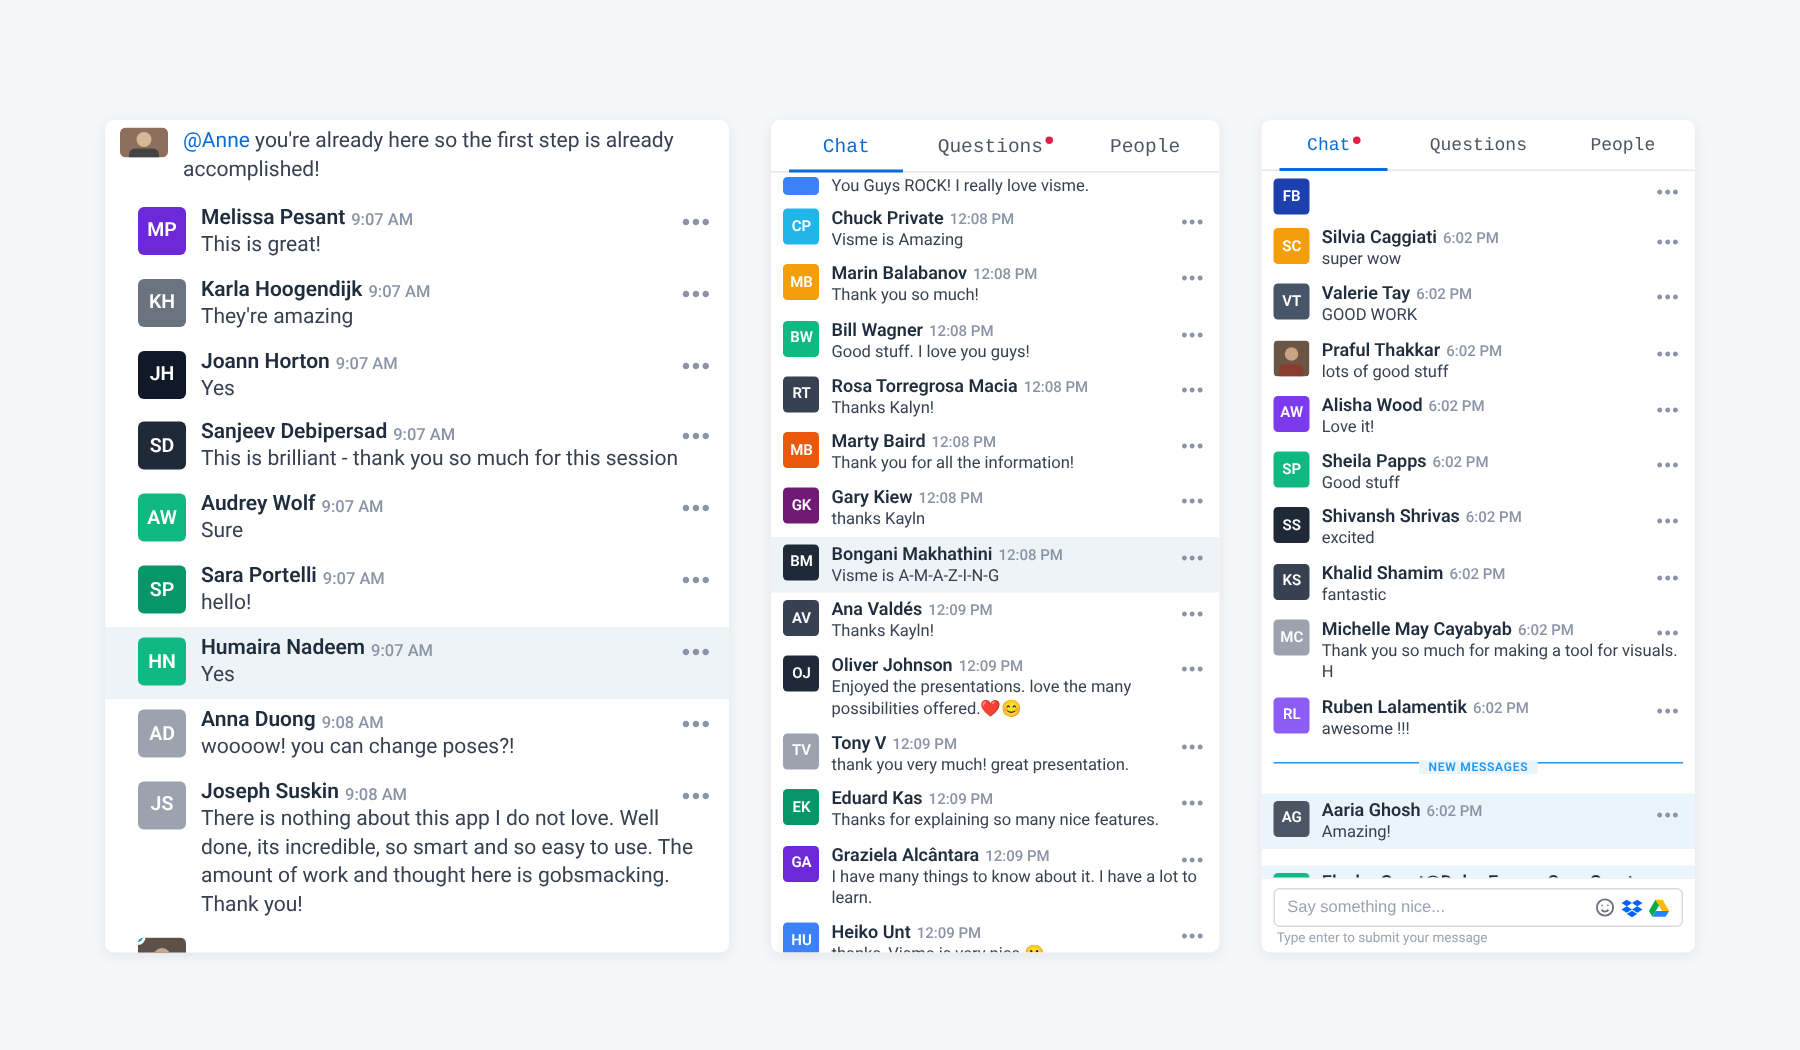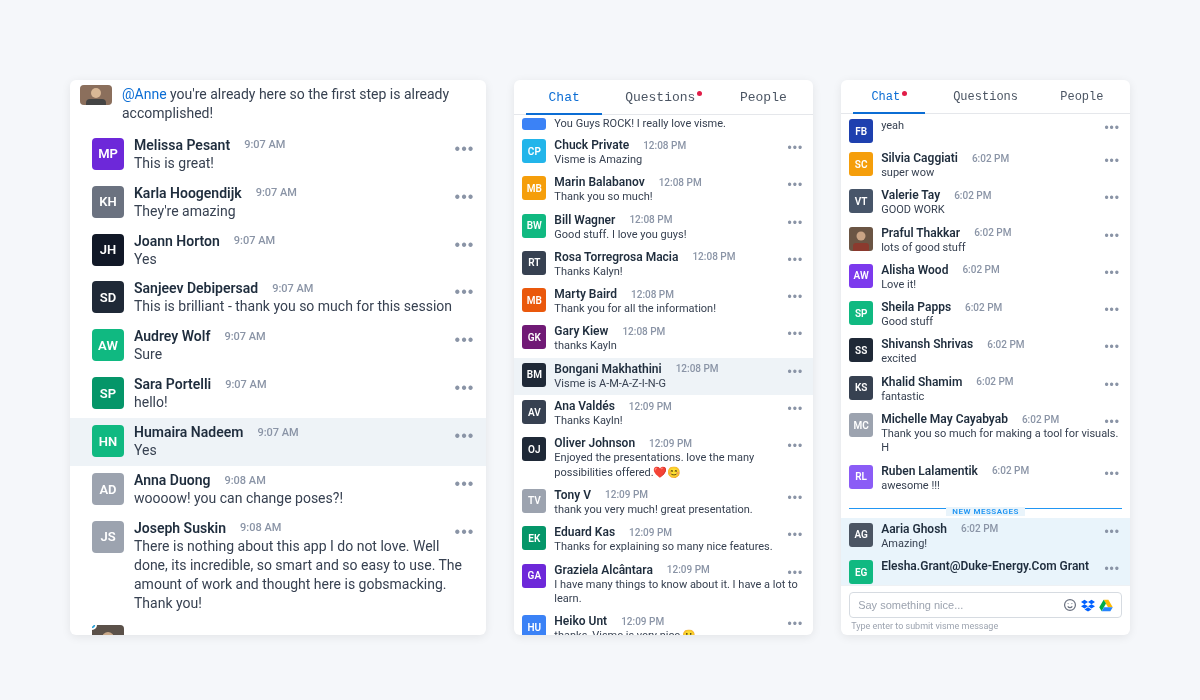--- a/index.html
+++ b/index.html
@@ -28,34 +28,34 @@
   .panel-c { width: 290px; }
   .msg-list { flex:1; overflow: hidden; }
   .msg {
     display: flex;
     padding: 6px 12px 6px 22px;
     gap: 10px;
     align-items: flex-start;
     position: relative;
   }
   .msg.highlight { background: #eef3f7; }
-  .msg.highlight-blue { background: #e9f4fb; }
+  .msg.highlight-blue { background: #e9f4fb; margin-top: 11px; }
   .avatar {
     width: 30px; height: 30px;
     border-radius: 4px;
     display:flex; align-items:center; justify-content:center;
     color:#fff; font-weight:600; font-size:12px;
     flex-shrink:0;
     margin-top:1px;
   }
   .panel-a .avatar { width:32px; height:32px; font-size:13px; }
   .avatar.photo { background:#ddd; overflow:hidden; }
   .avatar.photo svg { width:100%; height:100%; }
   .msg-body { flex:1; min-width:0; }
-  .msg-head { display:flex; align-items:center; gap:14px; flex-wrap:wrap; }
+  .msg-head { display:flex; align-items:flex-end; gap:4px; flex-wrap:wrap; }
   .msg-name { font-weight:600; color:#1f2d3d; font-size:14px; }
   .panel-b .msg-name, .panel-c .msg-name { font-size:12px; }
   .msg-time { color:#8a94a6; font-size:11px; font-weight:500; }
   .panel-b .msg-time, .panel-c .msg-time { font-size:10px; }
   .msg-text { color:#374151; font-size:14px; line-height:1.35; margin-top:1px; word-wrap:break-word; }
   .panel-b .msg-text, .panel-c .msg-text { font-size:11px; line-height:1.3; }
   .msg-text .mention { color:#0b6dd4; text-decoration:none; }
   .more-btn {
     position:absolute; right:8px; top:8px;
     color:#8a94a6; font-size:16px; letter-spacing:1px;
@@ -427,23 +427,20 @@
 <div class="panel panel-c">
   <div class="tabs">
     <div class="tab active"><span>Chat</span><span class="dot"></span></div>
     <div class="tab">Questions</div>
     <div class="tab">People</div>
   </div>
   <div class="msg-list">
     <div id="listC">
         <div class="msg">
           <div class="avatar" style="background:#1e40af">FB</div>
-          <div class="msg-body">
-            <div class="msg-text">yeah</div>
-          </div>
           <button class="more-btn">•••</button>
         </div>
         <div class="msg">
           <div class="avatar" style="background:#f59e0b">SC</div>
           <div class="msg-body">
             <div class="msg-head">
               <span class="msg-name">Silvia Caggiati</span>
               <span class="msg-time">6:02 PM</span>
             </div>
             <div class="msg-text">super wow</div>
@@ -588,15 +585,15 @@
         </span>
       <span class="icn">
           <svg viewBox="0 0 16 16">
             <path d="M5.3 2h5.4l5 8.6h-5.4L5.3 2z" fill="#ffba00"></path>
             <path d="M0.3 10.6L3 15h10l2.7-4.4H0.3z" fill="#00ac47" opacity="0.0"></path>
             <path d="M5.3 2L0.3 10.6 3 15l5-8.6L5.3 2z" fill="#00ac47"></path>
             <path d="M10.3 10.6H15.7L13 15H3l2.7-4.4h4.6z" fill="#2684fc"></path>
           </svg>
         </span>
     </div>
-    <div class="hint">Type enter to submit visme message</div>
+    <div class="hint">Type enter to submit your message</div>
   </div>
 </div>
 
 </body></html>

